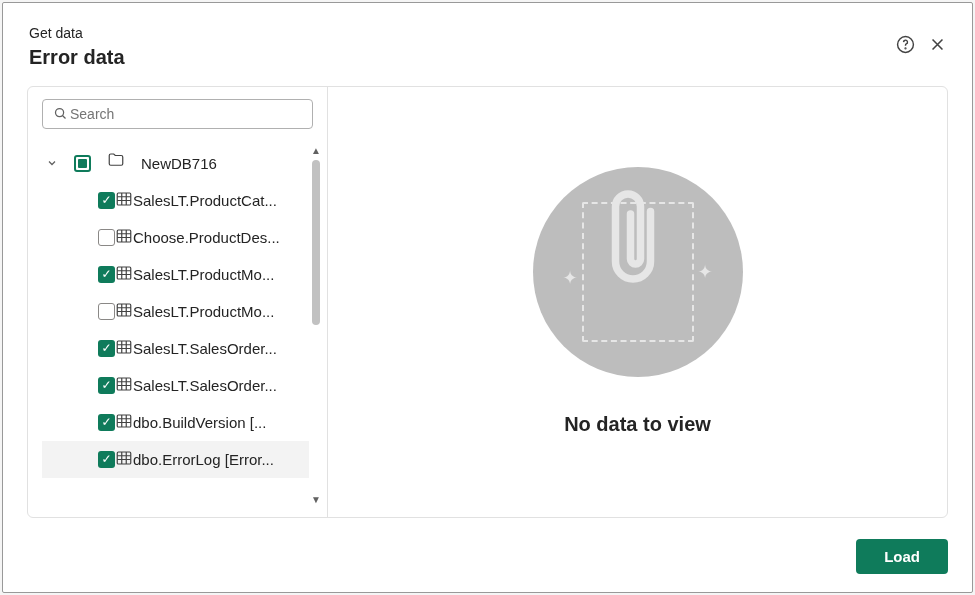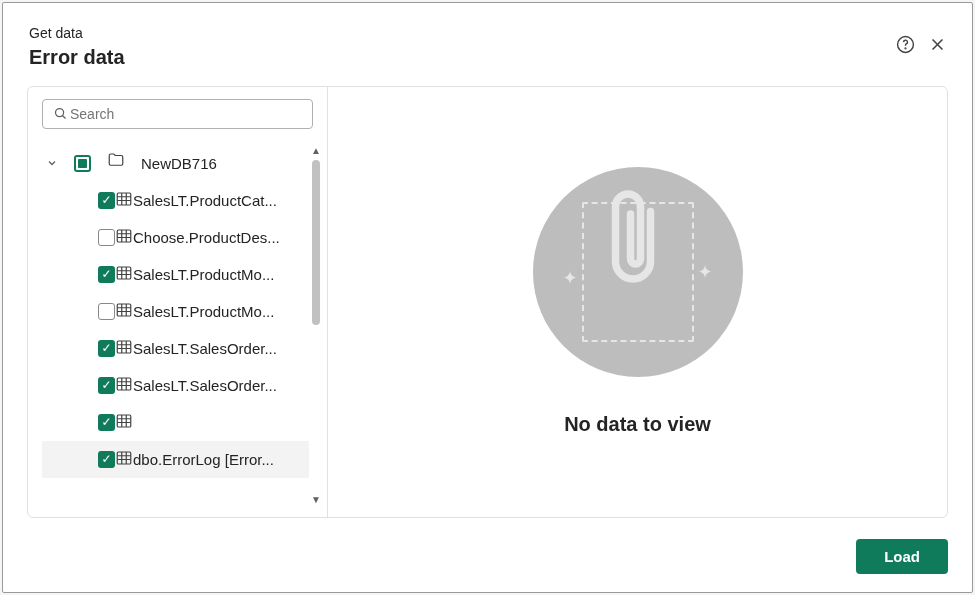--- a/index.html
+++ b/index.html
@@ -291,20 +291,21 @@
                     <path d="M3 9h18M3 14h18M9 4v16M15 4v16"></path>
                   </svg></span>
                 <span class="item-label">SalesLT.SalesOrder...</span>
               </div>
               <div class="item-row">
                 <span class="cb checked"></span>
                 <span class="table-ico"><svg width="18" height="18" viewBox="0 0 24 24" fill="none" stroke="currentColor" stroke-width="1.6">
                     <rect x="3" y="4" width="18" height="16" rx="1.5"></rect>
                     <path d="M3 9h18M3 14h18M9 4v16M15 4v16"></path>
                   </svg></span>
+                <span class="item-label">dbo.BuildVersion [...</span>
               </div>
               <div class="item-row hover">
                 <span class="cb checked"></span>
                 <span class="table-ico"><svg width="18" height="18" viewBox="0 0 24 24" fill="none" stroke="currentColor" stroke-width="1.6">
                     <rect x="3" y="4" width="18" height="16" rx="1.5"></rect>
                     <path d="M3 9h18M3 14h18M9 4v16M15 4v16"></path>
                   </svg></span>
                 <span class="item-label">dbo.ErrorLog [Error...</span>
               </div>
             </div>

